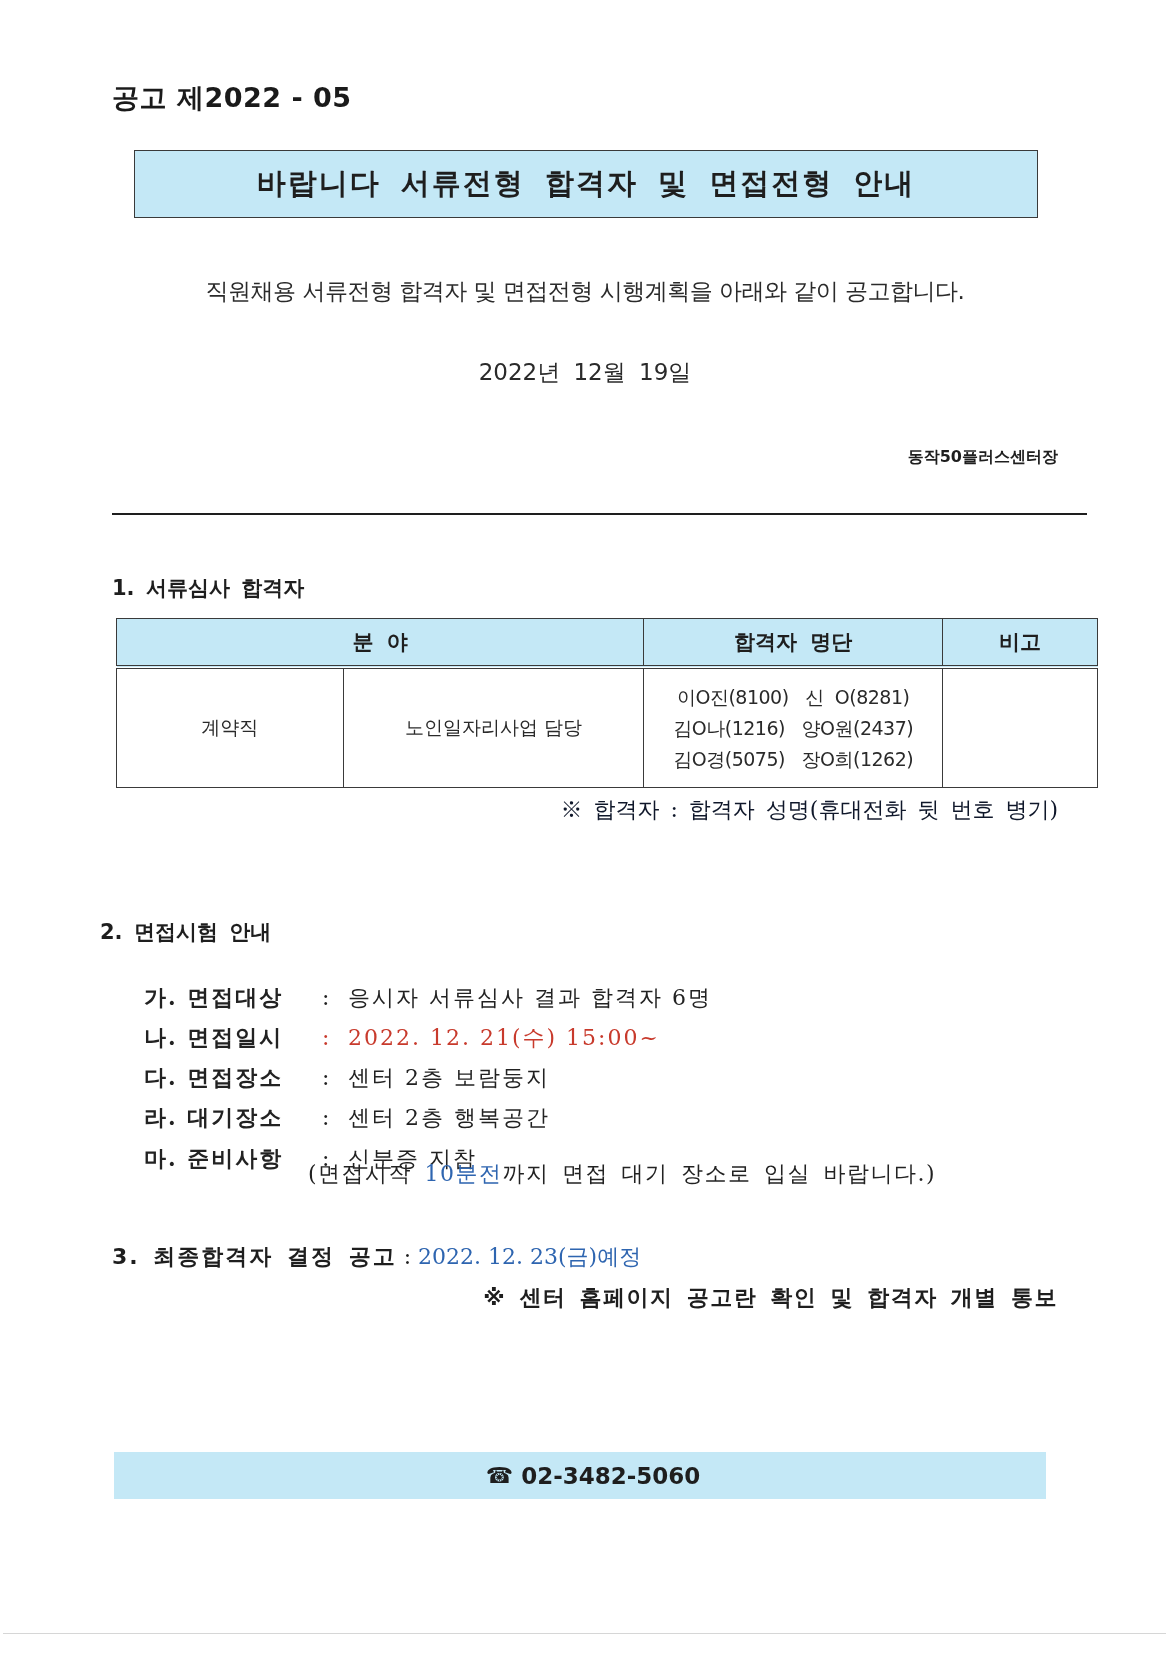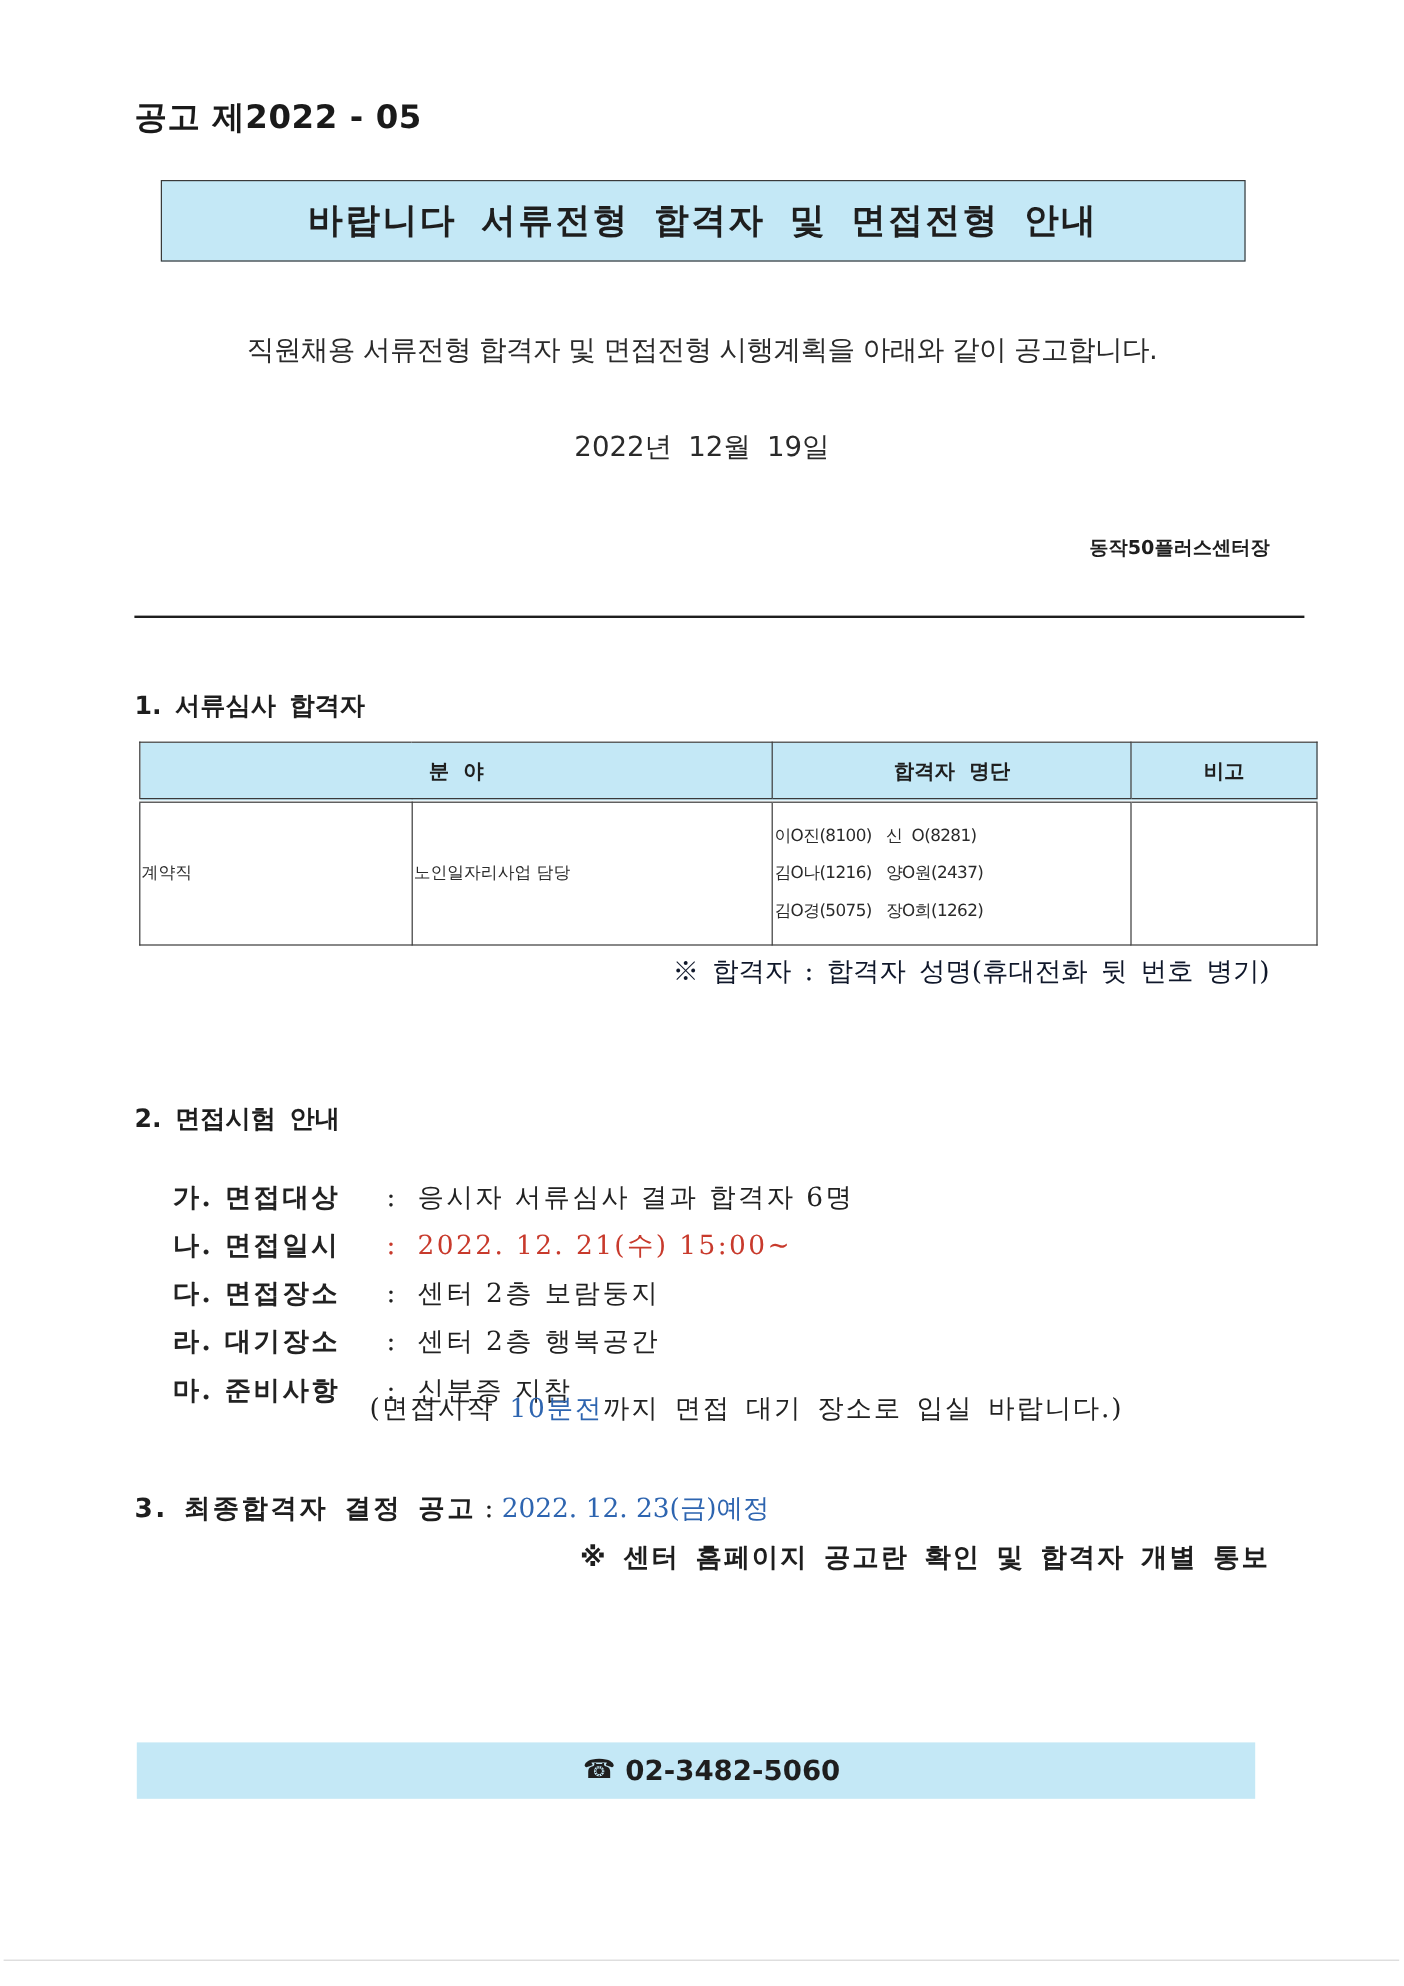--- a/index.html
+++ b/index.html
@@ -85,49 +85,50 @@
       width: 982px;
     }
     table.result {
       width: 100%;
       border-collapse: collapse;
       font-family: "DejaVu Sans", "Liberation Sans", sans-serif;
     }
     table.result th {
       background: #c4e8f6;
       height: 44px;
-      font-size: 17px;
+      font-size: 21px;
       font-weight: bold;
       color: #1e1e1e;
       border: 1.5px solid #3a3a3a;
       border-bottom: 4px double #3a3a3a;
       word-spacing: 6px;
     }
     table.result td {
       height: 116px;
       border: 1.5px solid #3a3a3a;
+      text-align: center;
       vertical-align: middle;
-      font-size: 14px;
+      font-size: 19px;
       color: #2a2a2a;
     }
     .names-line {
       display: block;
       line-height: 31px;
       letter-spacing: -0.5px;
       white-space: pre;
     }
 
     .table-note {
       right: 112px; top: 795px;
       font-size: 22px;
       color: #0f172a;
       word-spacing: 4px;
     }
 
-    .sec2 { left: 112px; top: 918px; }
+    .sec2 { left: 100px; top: 918px; }
     .item {
       left: 126px;
       font-size: 22px;
       color: #222;
       letter-spacing: 2px;
       white-space: pre;
     }
     .item .lbl { display: inline-block; width: 178px; font-weight: bold; }
     .item .colon { display: inline-block; width: 26px; }
     .red { color: #c83a2c; }

